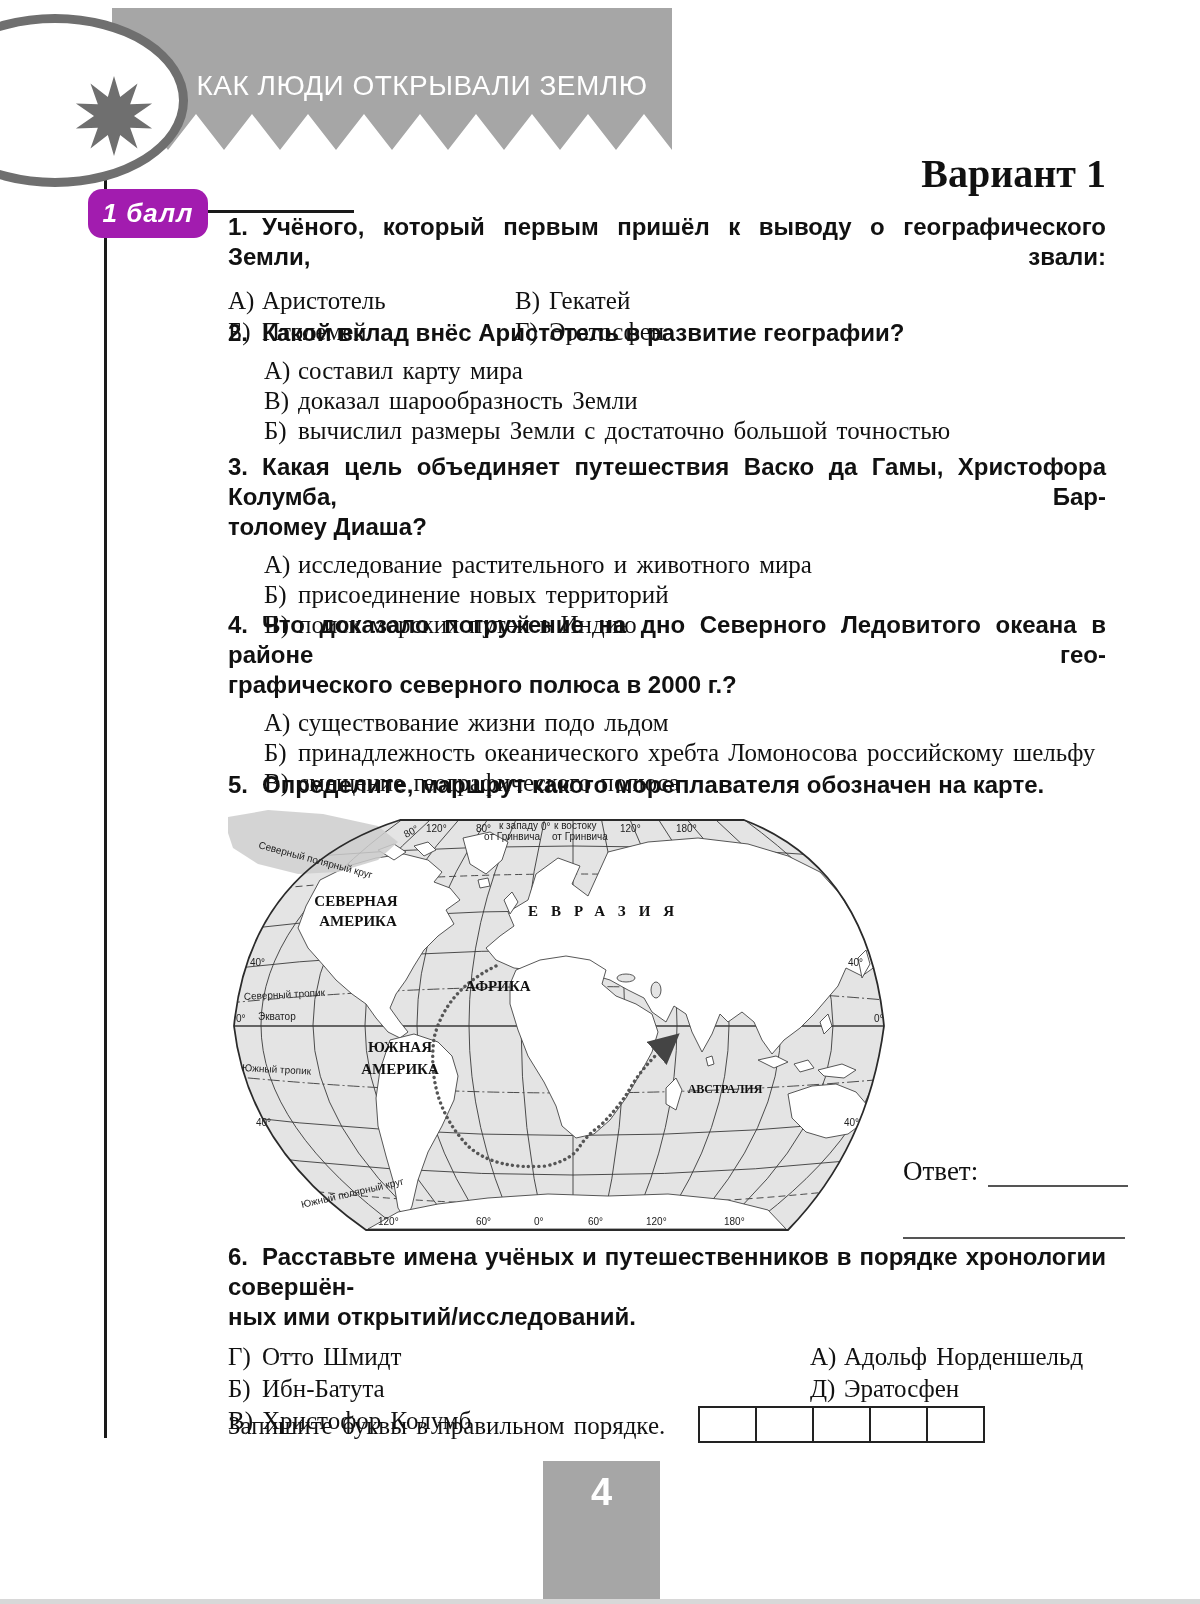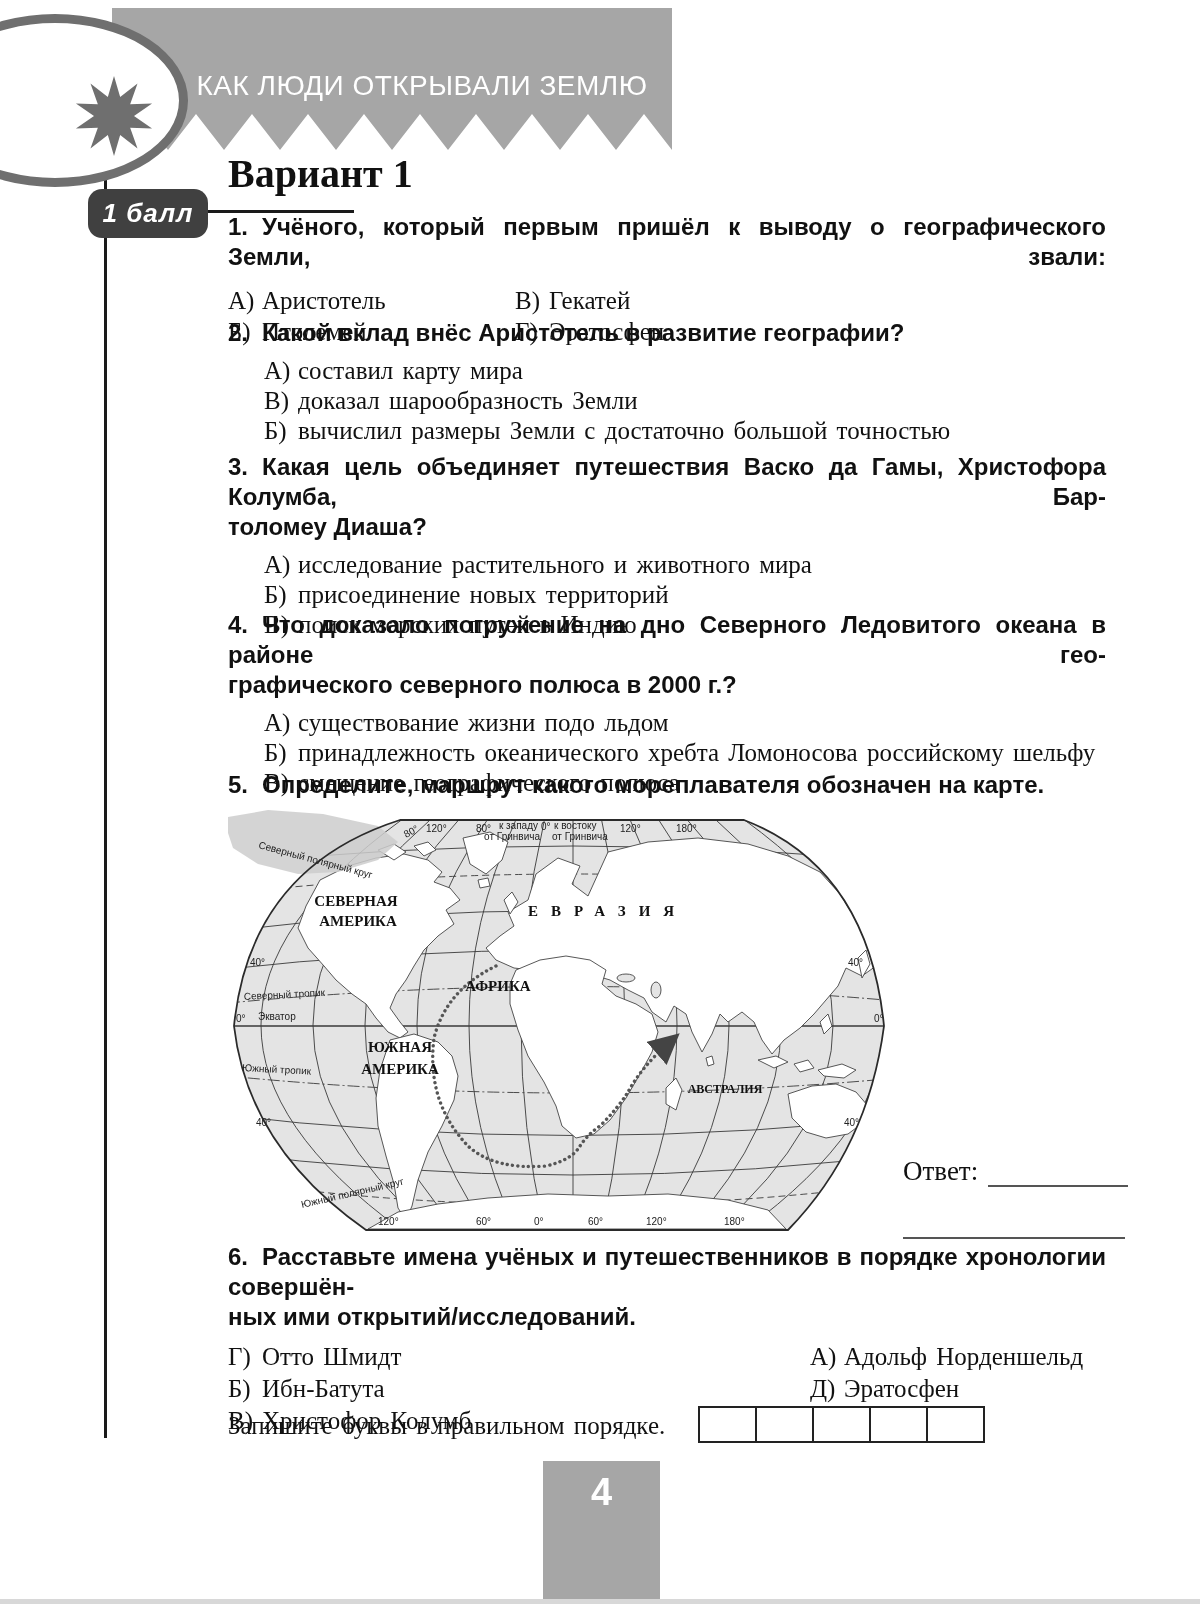--- a/index.html
+++ b/index.html
@@ -11,25 +11,25 @@
     clip-path:polygon(0 0,560px 0,560px 142px,532px 106px,504px 142px,476px 106px,448px 142px,
       420px 106px,392px 142px,364px 106px,336px 142px,308px 106px,280px 142px,252px 106px,
       224px 142px,196px 106px,168px 142px,140px 106px,112px 142px,84px 106px,56px 142px,
       28px 106px,0 142px);}
   .banner-title{position:absolute;left:0;right:0;top:62px;text-align:center;padding-left:60px;
     font-family:"Liberation Sans",sans-serif;font-weight:400;font-size:28px;color:#fff;letter-spacing:.5px;}
   .emblem{position:absolute;left:-78px;top:14px;width:266px;height:173px;box-sizing:border-box;
     border:9px solid #6f6f6f;border-radius:50%;background:#fff;z-index:3;}
   .star{position:absolute;left:135px;top:45px;width:96px;height:96px;}
   .vline{position:absolute;left:104px;top:158px;width:3px;height:1280px;background:#1a1a1a;z-index:2;}
-  .badge{position:absolute;left:88px;top:189px;width:120px;height:49px;background:#404040;border-radius:14px;
+  .badge{position:absolute;left:88px;top:189px;width:120px;height:49px;background:#a21caf;border-radius:14px;
     color:#fff;font-family:"Liberation Sans",sans-serif;font-style:italic;font-weight:700;font-size:26px;
     display:flex;align-items:center;justify-content:center;z-index:4;letter-spacing:1px;}
   .badge-line{position:absolute;left:208px;top:210px;width:146px;height:3px;background:#1a1a1a;}
-  .variant{position:absolute;left:228px;top:150px;width:878px;margin:0;text-align:left;
+  .variant{position:absolute;left:228px;top:150px;width:878px;margin:0;text-align:right;
     font-family:"Liberation Serif",serif;font-weight:700;font-size:40px;}
 
   
   .qblock{position:absolute;left:228px;width:878px;}
   .qhead{font-family:"Liberation Sans",sans-serif;font-weight:700;font-size:24px;line-height:30px;color:#111;}
   .qhead .j1{text-align:justify;text-align-last:justify;}
   .qnum{display:inline-block;width:34px;}
   .opts{margin-top:9px;margin-left:36px;}
   .opt{font-size:25px;line-height:28px;margin-top:2px;word-spacing:3px;}
   .letter{display:inline-block;width:34px;}

